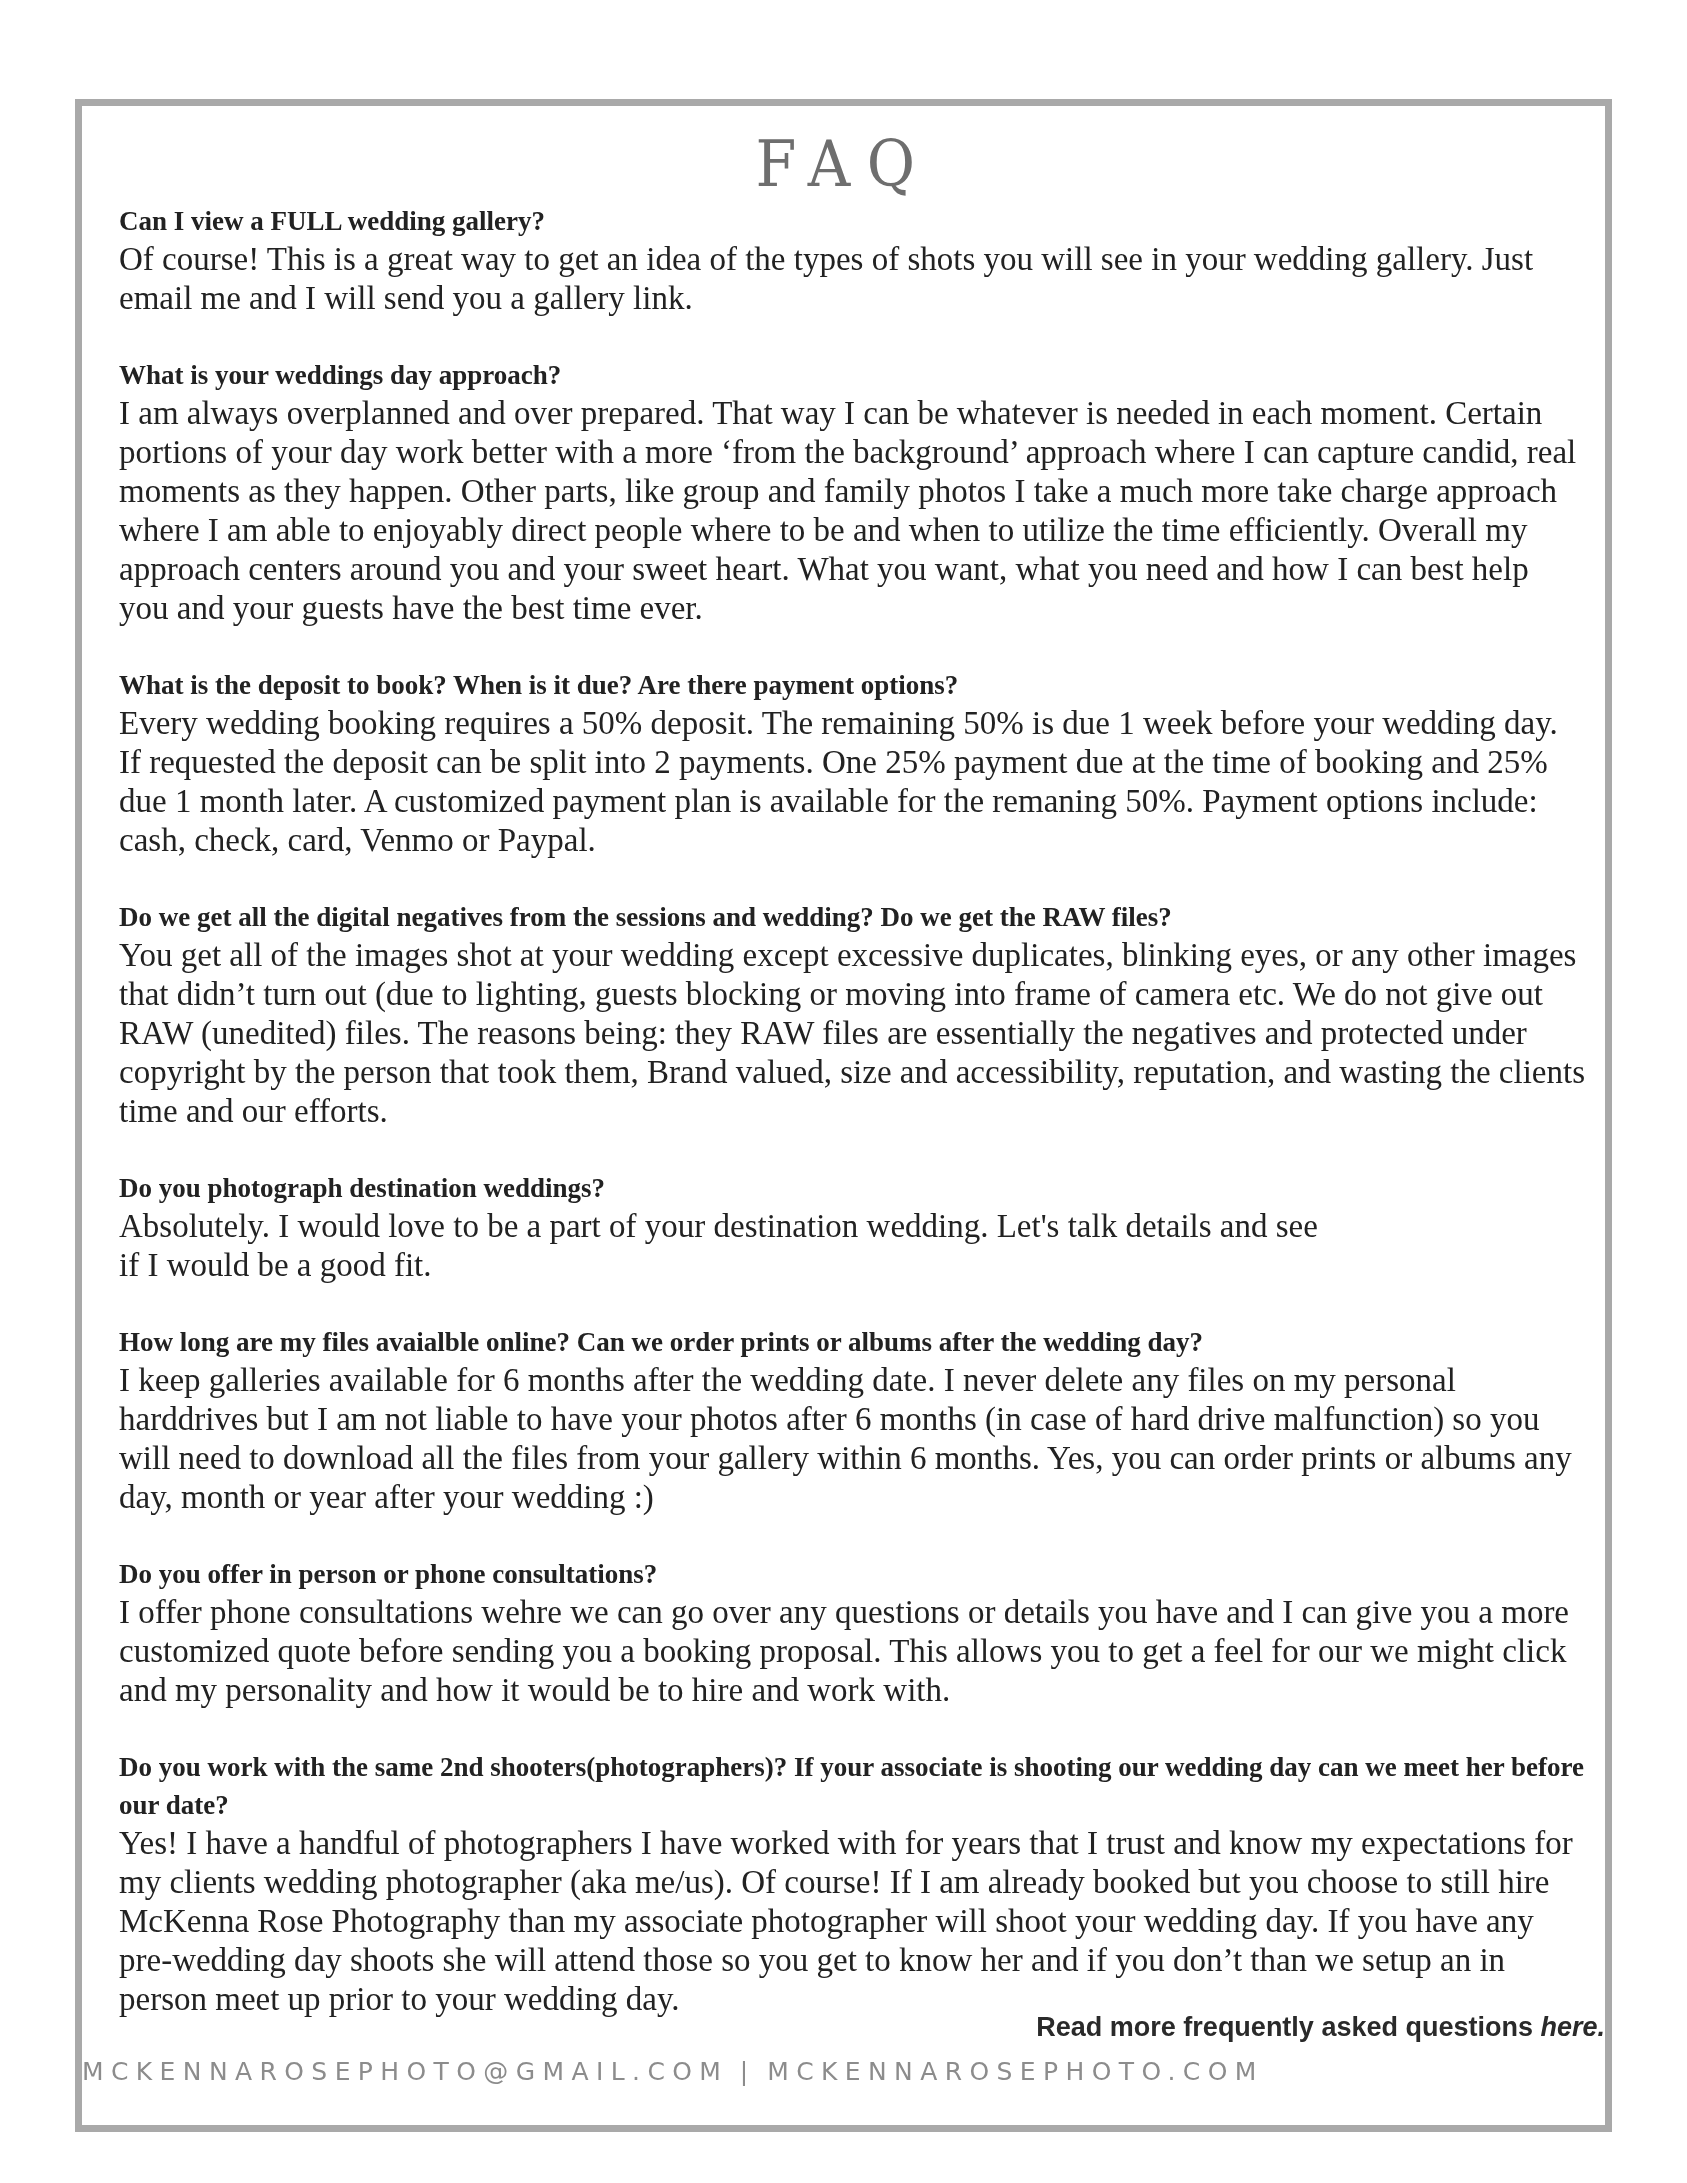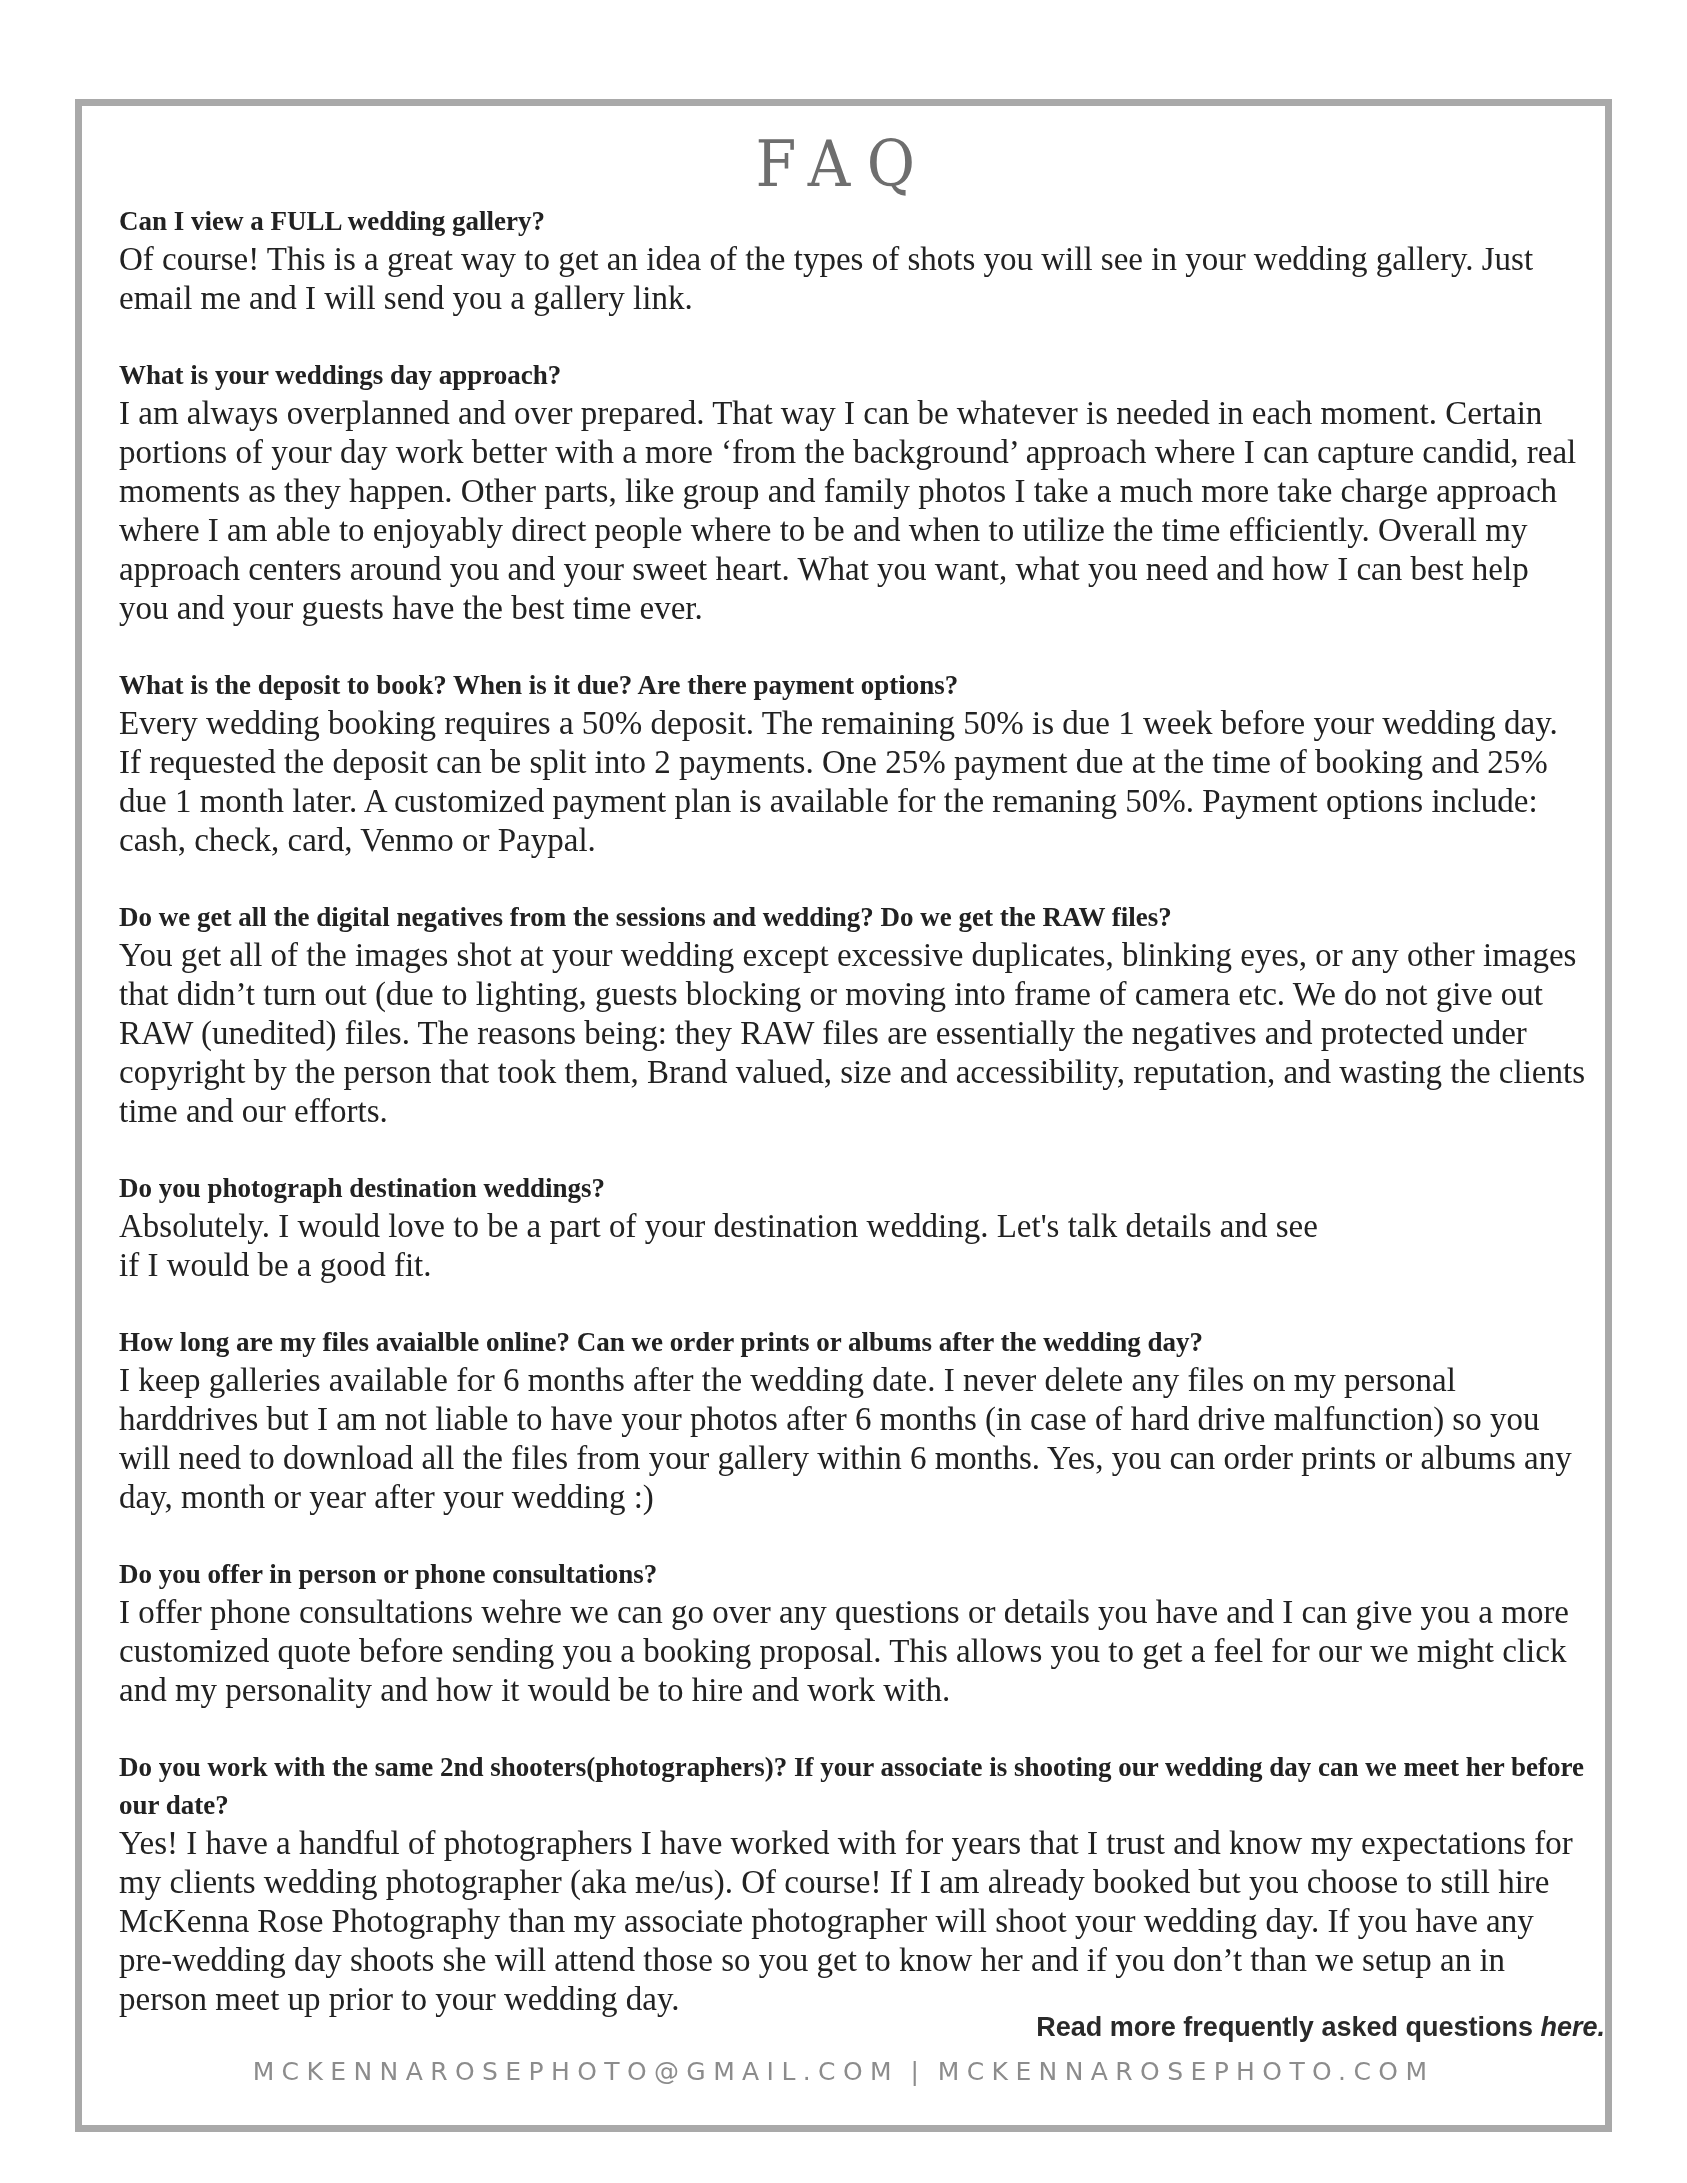--- a/index.html
+++ b/index.html
@@ -76,21 +76,21 @@
   }
   .readmore .here {
     font-style: italic;
     cursor: pointer;
   }
   .contact {
     position: absolute;
     left: 0;
     right: 0;
     top: 1948px;
-    text-align: center;
+    text-align: left;
     font-family: "DejaVu Sans", "Liberation Sans", sans-serif;
     font-weight: normal;
     font-size: 25px;
     line-height: 36px;
     letter-spacing: 7.4px;
     color: #8c8c8c;
   }
   .contact .sep {
     margin: 0 11.5px;
   }

